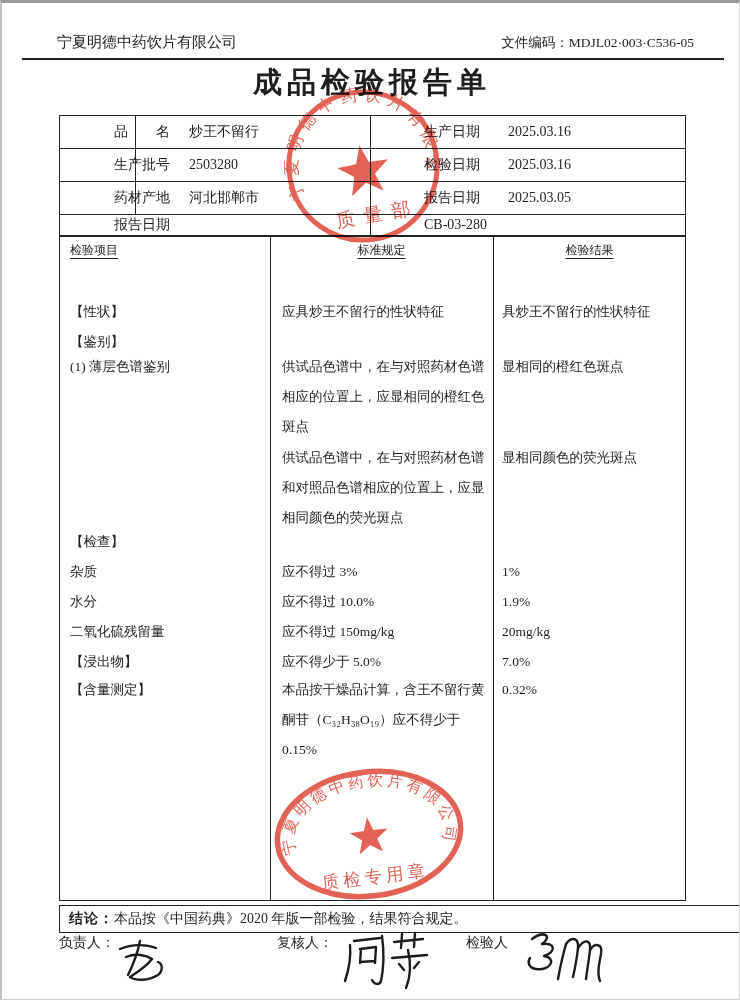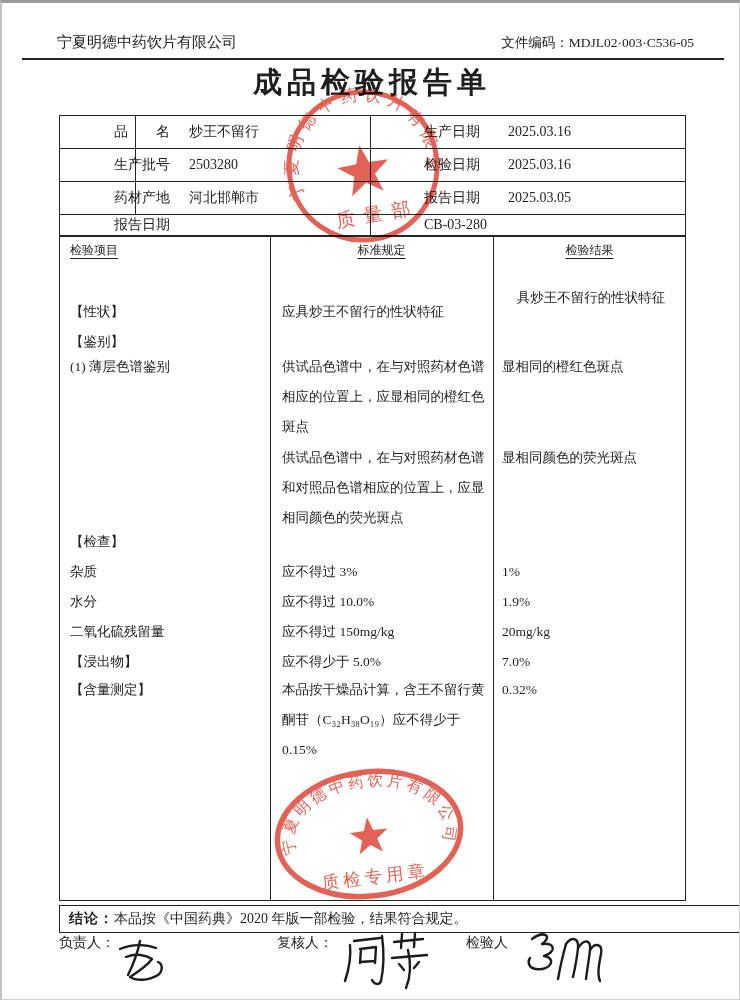--- a/index.html
+++ b/index.html
@@ -66,21 +66,21 @@
   <div class="box" style="left:57px;top:233px;width:627px;height:665px;"></div>
   <div class="line" style="left:268px;top:233px;width:1px;height:665px;"></div>
   <div class="line" style="left:491px;top:233px;width:1px;height:665px;"></div>
 
   <div class="ins-hd u" style="left:68px;">检验项目</div>
   <div class="ins-hd u" style="left:268px;width:223px;text-align:center;">标准规定</div>
   <div class="ins-hd u" style="left:491px;width:193px;text-align:center;">检验结果</div>
 
   <div class="cell col-item" style="top:294px;font-family:Liberation Serif, serif;">【性状】</div>
   <div class="cell col-std" style="top:294px;">应具炒王不留行的性状特征</div>
-  <div class="cell col-res" style="top:280px;text-align:center;">具炒王不留行的性状特征</div>
+  <div class="cell col-res" style="top:294px;">具炒王不留行的性状特征</div>
 
   <div class="cell col-item" style="top:324px;">【鉴别】</div>
 
   <div class="cell col-item" style="top:349px;">(1) 薄层色谱鉴别</div>
   <div class="cell col-std" style="top:349px;">供试品色谱中，在与对照药材色谱相应的位置上，应显相同的橙红色斑点</div>
   <div class="cell col-res" style="top:349px;">显相同的橙红色斑点</div>
 
   <div class="cell col-std" style="top:440px;">供试品色谱中，在与对照药材色谱和对照品色谱相应的位置上，应显相同颜色的荧光斑点</div>
   <div class="cell col-res" style="top:440px;">显相同颜色的荧光斑点</div>
 

